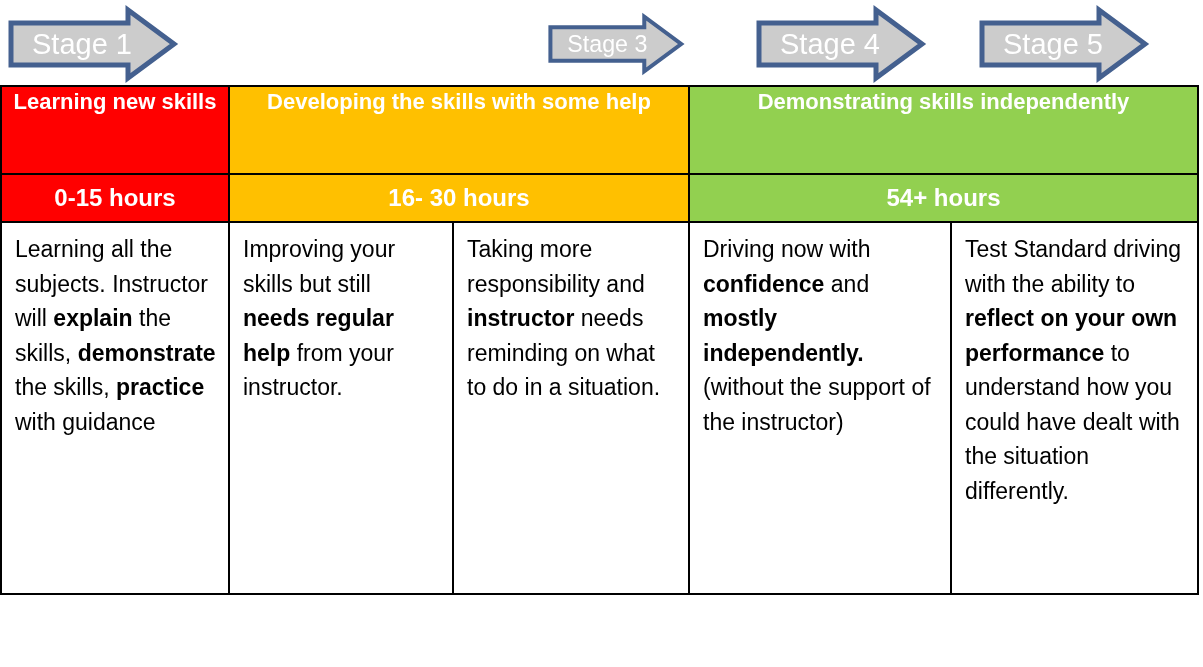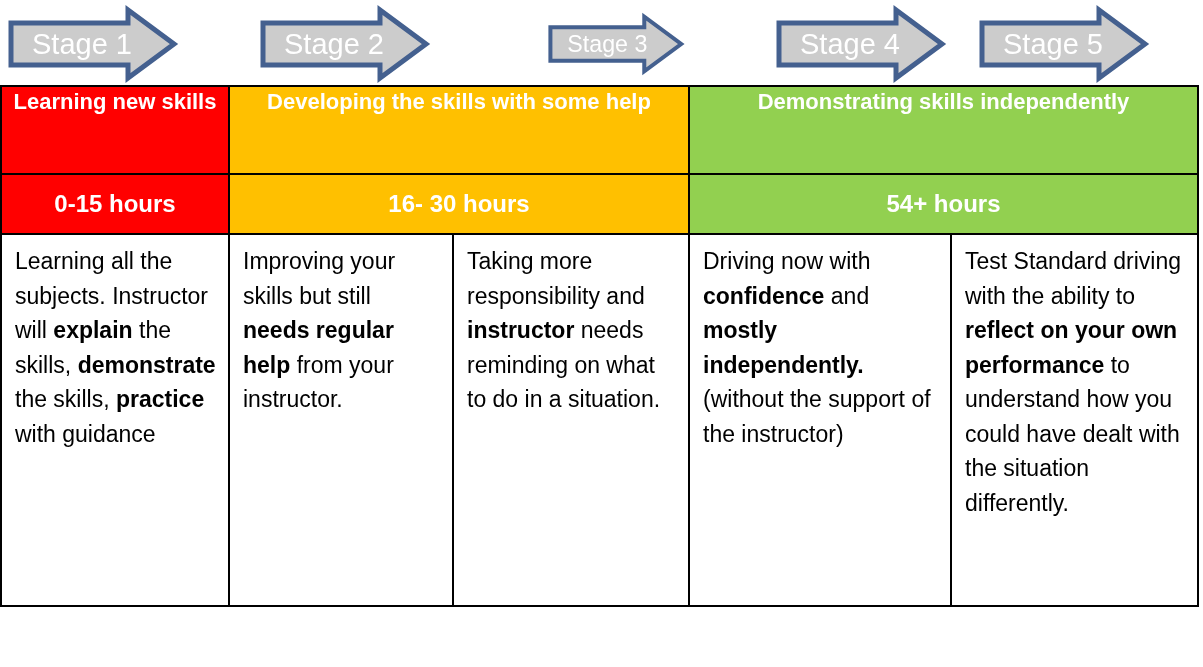--- a/index.html
+++ b/index.html
@@ -15,54 +15,48 @@
 
   
   .arrow{position:absolute; top:6px; width:172px; height:76px;}
   .arrow svg{display:block; width:100%; height:100%; overflow:visible;}
   .arrow polygon{stroke:var(--arrow-outline); stroke-width:5; fill:#ccc;}
   .arrow text{fill:var(--text-light); font-family:"Liberation Sans", sans-serif;
     font-size:29px; text-anchor:middle;}
   #arrow-1{left:8px;}
   #arrow-2{left:260px;}
   #arrow-3{left:514px;padding-left:34px;}
-  #arrow-4{left:776px;}
+  #arrow-4{left:756px;}
   #arrow-5{left:979px;}
 
   
   table{position:absolute; left:0; top:85px; width:1197px;
     border-collapse:collapse; table-layout:fixed;}
   td{border:2.5px solid var(--table-border);}
   .row-level td, .row-desc td, .row-hours td{
     color:var(--text-light); font-weight:bold; text-align:center;}
   .row-level{height:57px;}
   .row-level td{font-size:24px; vertical-align:middle;}
   .row-desc{height:88px;}
   .row-desc td{font-size:22px; vertical-align:top; line-height:1.35;}
-  .row-hours{height:60px;}
+  .row-hours{height:48px;}
   .row-hours td{font-size:24px; vertical-align:middle;}
   .row-detail{height:372px;}
   .row-detail td{background:#FFFFFF; color:var(--text-dark); vertical-align:top;
     text-align:left; font-size:23px; line-height:1.5; padding:9px 12px 0 13px;margin-left:36px;}
 </style>
 </head>
 <body>
 
 <div class="canvas">
 
   <div class="arrow" id="arrow-1">
     <svg viewBox="0 0 172 76">
       <polygon points="3,17 120,17 120,4 166,38 120,72 120,59 3,59" fill="#FF0000"></polygon>
       <text x="74" y="48">Stage 1</text>
-    </svg>
-  </div>
-  <div class="arrow" id="arrow-2">
-    <svg viewBox="0 0 172 76">
-      <polygon points="3,17 120,17 120,4 166,38 120,72 120,59 3,59" fill="#FFC000"></polygon>
-      <text x="74" y="48">Stage 2</text>
     </svg>
   </div>
   <div class="arrow" id="arrow-3">
     <svg viewBox="0 0 172 76">
       <polygon points="3,17 120,17 120,4 166,38 120,72 120,59 3,59" fill="#E97132"></polygon>
       <text x="74" y="48">Stage 3</text>
     </svg>
   </div>
   <div class="arrow" id="arrow-4">
     <svg viewBox="0 0 172 76">

